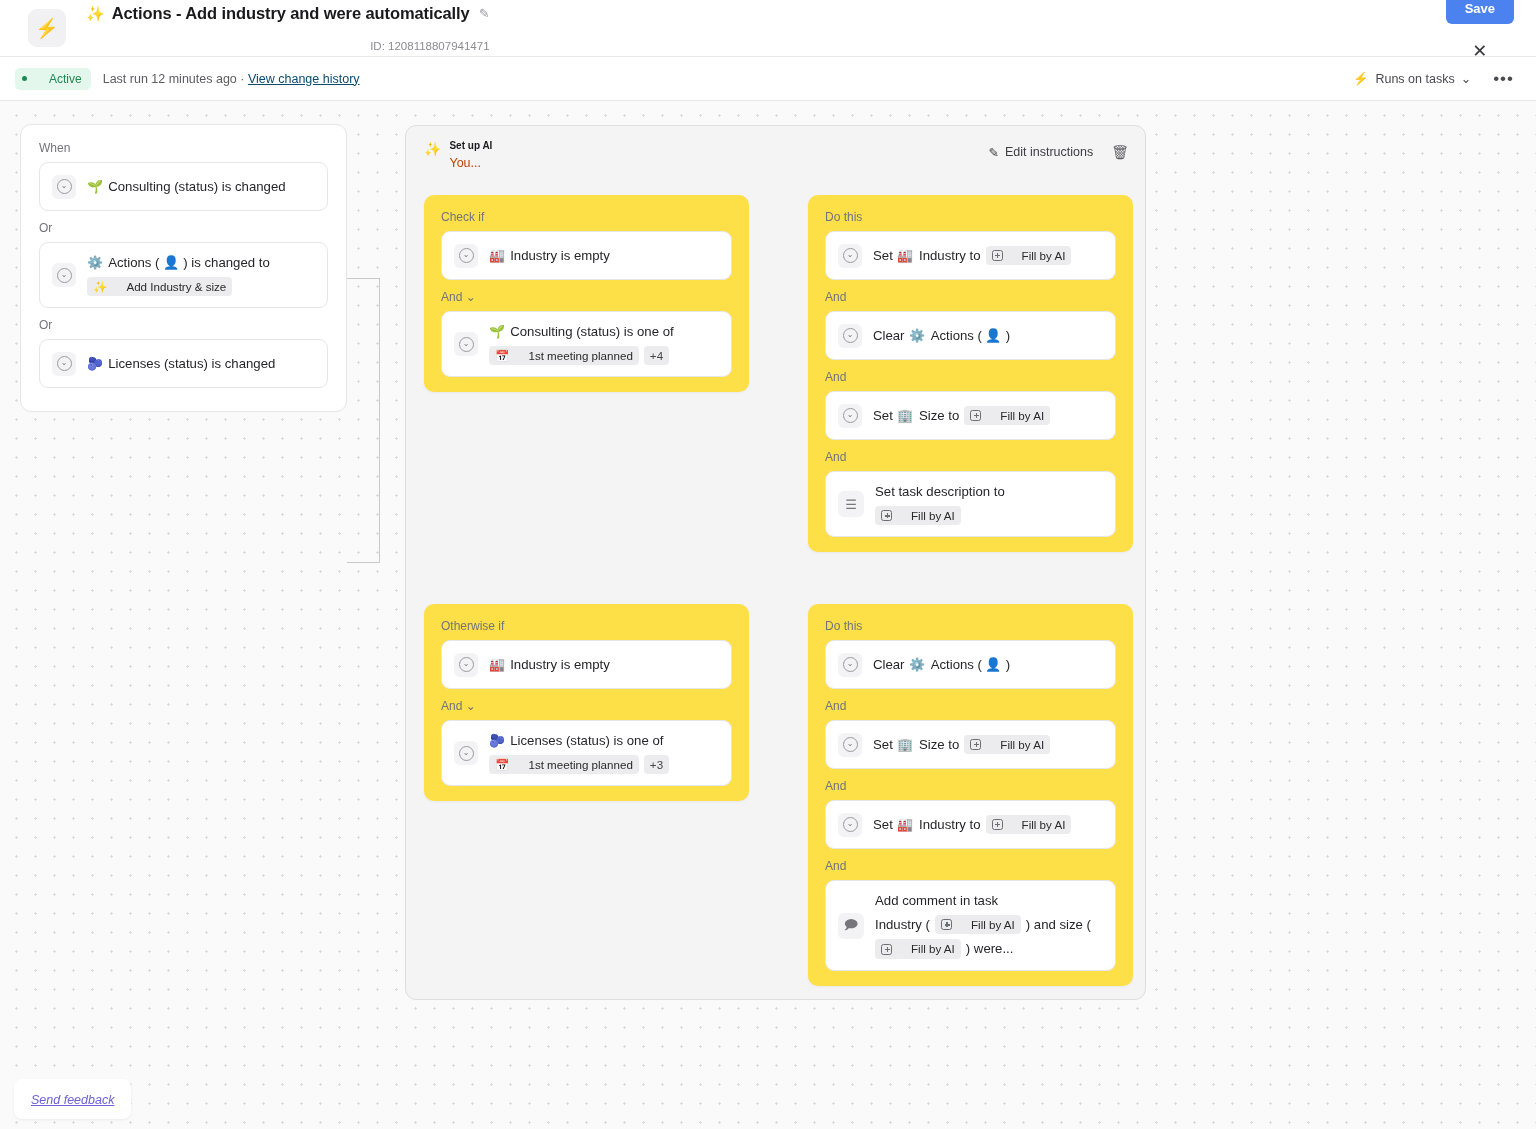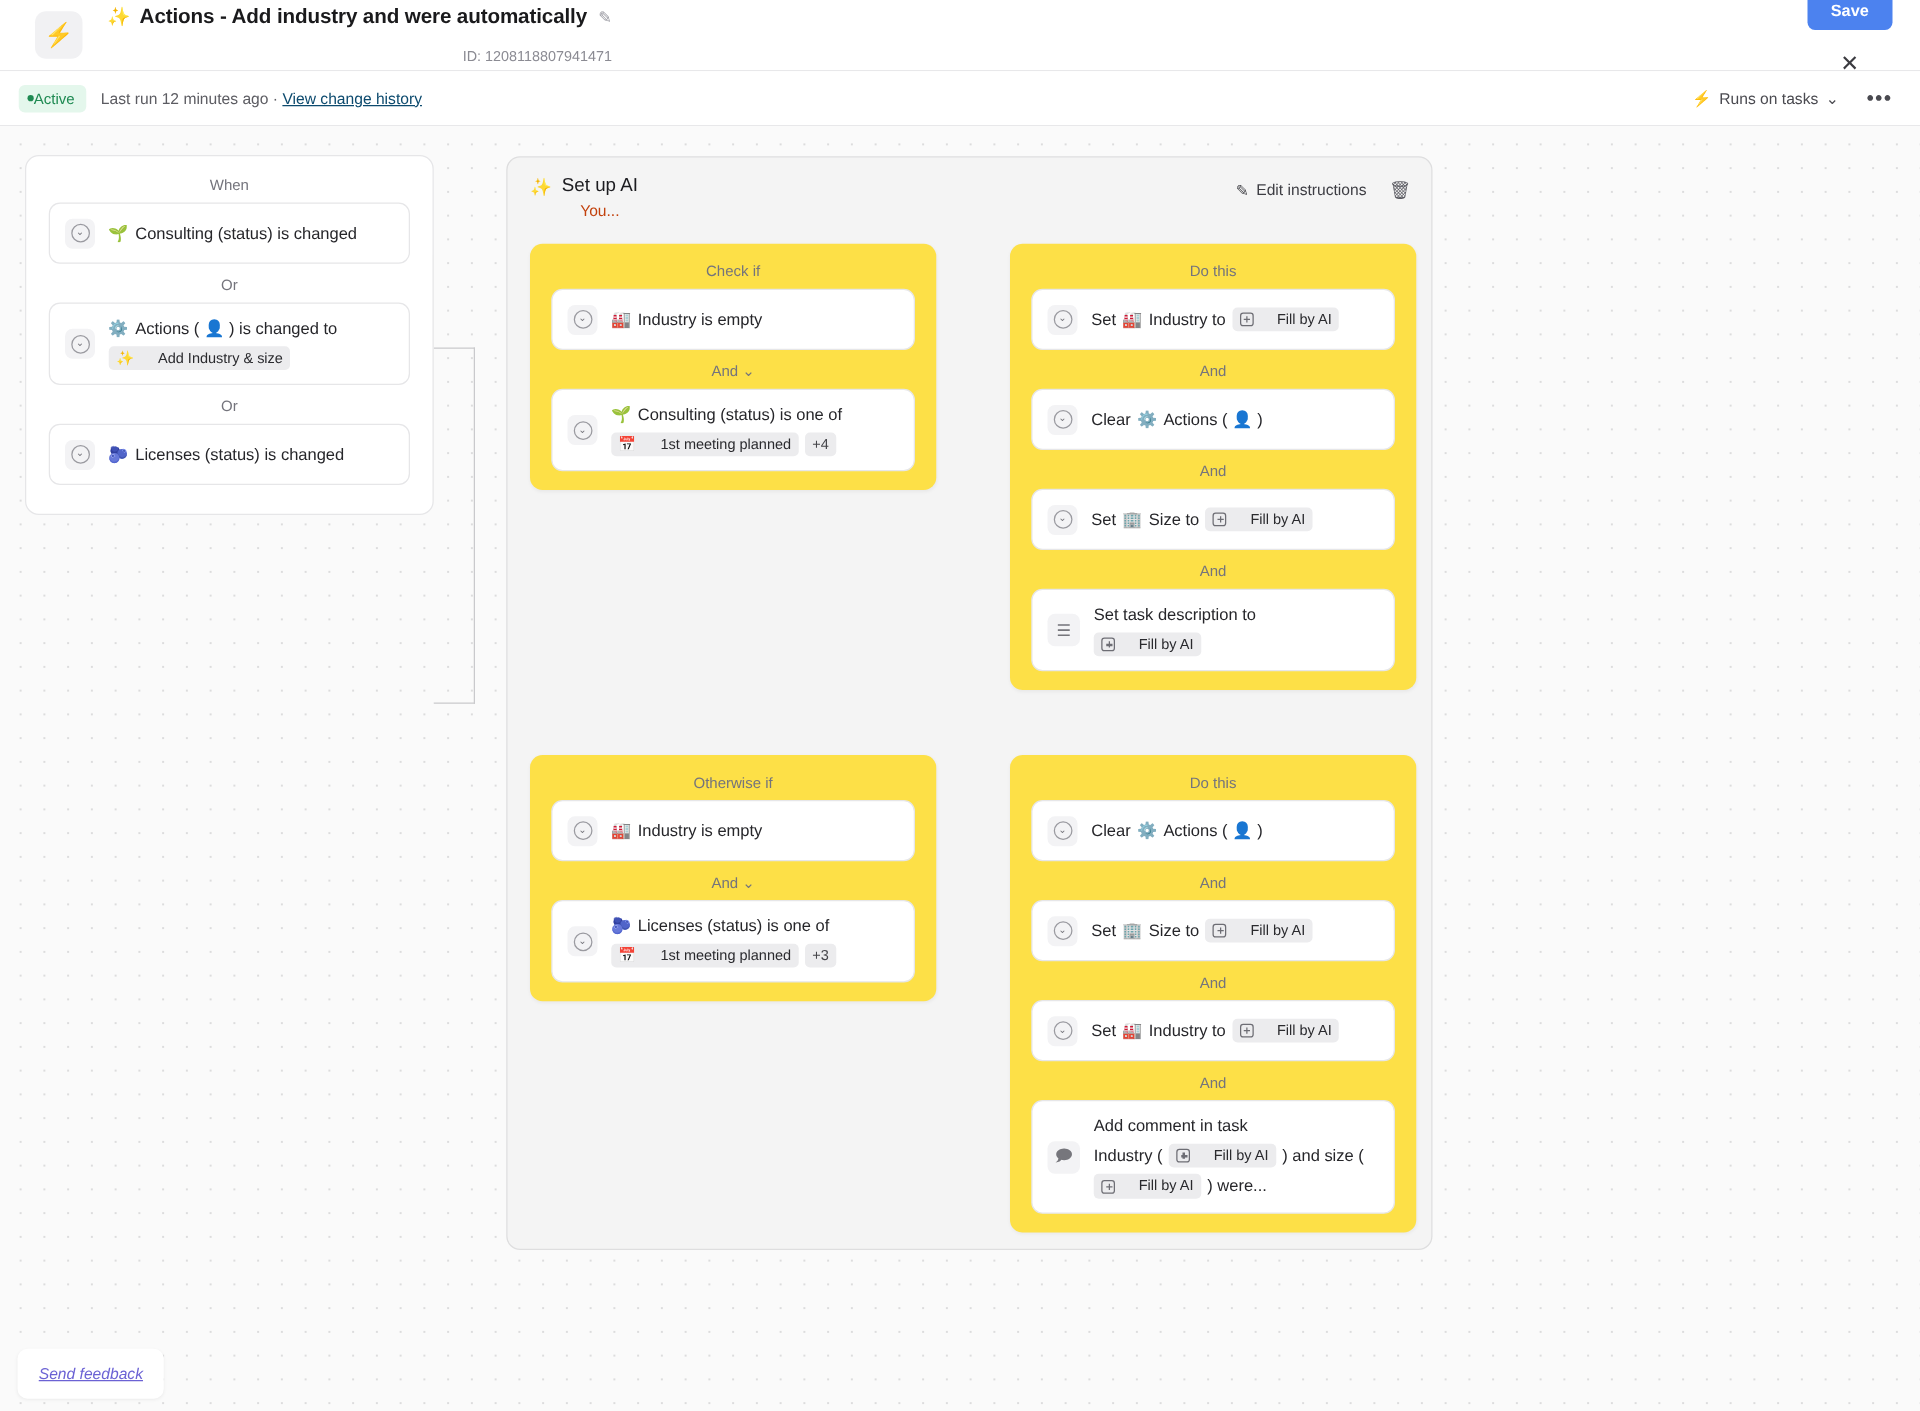--- a/index.html
+++ b/index.html
@@ -43,40 +43,39 @@
 
   
   .subheader {
     position: absolute; left: 0; top: 57px; width: 1536px; height: 44px;
     background: #ffffff; border-bottom: 1px solid #e8e8ea;
     display: flex; align-items: center;
   }
   .status-pill {
     margin-left: 15px; background: #e4f7ec; color: #1e8a52;
     border-radius: 5px; font-size: 12px; padding: 4px 9px 4px 7px;
-    display: flex; align-items: center; gap: 0;
+    display: flex; align-items: center; gap: 22px;
   }
   .status-dot { width: 5px; height: 5px; border-radius: 50%; background: #1e8a52; }
   .lastrun { margin-left: 12px; font-size: 12.5px; color: #5c5c62; }
   .lastrun a { color: #0c4a6e; text-decoration: underline; cursor: pointer; }
   .subheader-right { margin-left: auto; display: flex; align-items: center; gap: 22px; margin-right: 22px; }
   .runs-on {
     display: flex; align-items: center; gap: 6px; font-size: 12.5px; color: #4a4a50; cursor: pointer;
   }
   .kebab { font-size: 17px; color: #4a4a50; cursor: pointer; letter-spacing: 1px; }
 
   
   .canvas {
     position: absolute; left: 0; top: 101px; width: 1536px; height: 1028px;
     background-color: #fafafa;
     background-image: radial-gradient(#dcdcdd 1px, transparent 1.1px);
     background-size: 19px 19px;
     background-position: 7px 5px;
     overflow: hidden;
-    text-align: center;
   }
 
   
   .conn { position: absolute; border-color: #c9c9cc; border-style: solid; border-width: 0; }
 
   
   .trigger-panel {
     position: absolute; left: 20px; top: 23px; width: 327px; height: 288px;
     background: #ffffff; border: 1px solid #e6e6e8; border-radius: 11px;
     padding: 16px 18px;
@@ -126,21 +125,21 @@
     content: ""; position: absolute; left: 4.5px; top: 2.3px; width: 1.2px; height: 5px; background: #6d6d74;
   }
 
   
   .ai-panel {
     position: absolute; left: 405px; top: 24px; width: 741px; height: 875px;
     background: #f4f4f4; border: 1px solid #dededf; border-radius: 11px;
   }
   .ai-head { position: absolute; left: 18px; top: 14px; display: flex; align-items: flex-start; gap: 8px; }
   .ai-spark { font-size: 14px; line-height: 1; margin-top: 2px; }
-  .ai-title { font-size: 15px; font-weight: normal; color: #1c1c20; }
+  .ai-title { font-size: 10px; font-weight: bold; color: #1c1c20; }
   .ai-sub { font-size: 12.5px; color: #c2410c; margin-top: 5px; }
   .ai-actions { position: absolute; right: 16px; top: 18px; display: flex; align-items: center; gap: 18px; }
   .edit-instr { display: flex; align-items: center; gap: 6px; font-size: 12.5px; color: #3d3d43; cursor: pointer; }
   .trash-ico { font-size: 14px; color: #5a5a61; cursor: pointer; }
 
   .inner-card {
     position: absolute; background: #fde047; border-radius: 10px;
     padding: 15px 17px; box-shadow: 0 1px 3px rgba(0,0,0,0.05);
   }
   .cond-card { width: 325px; }

